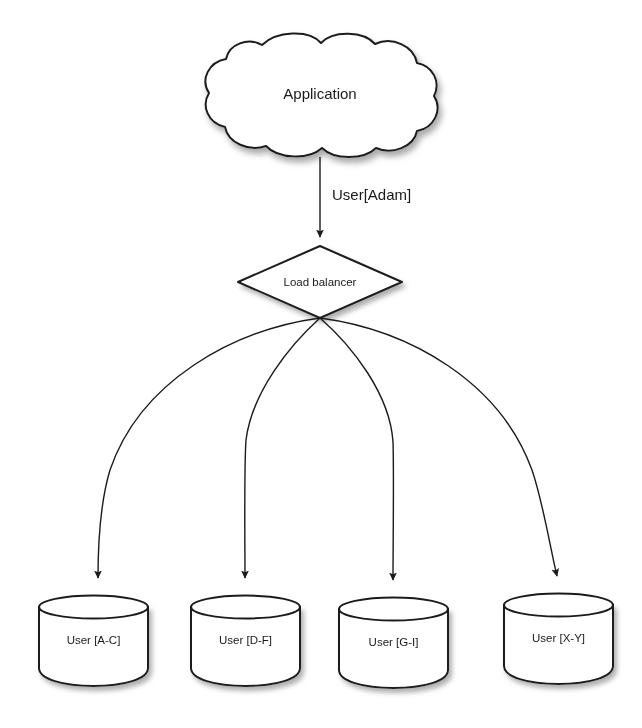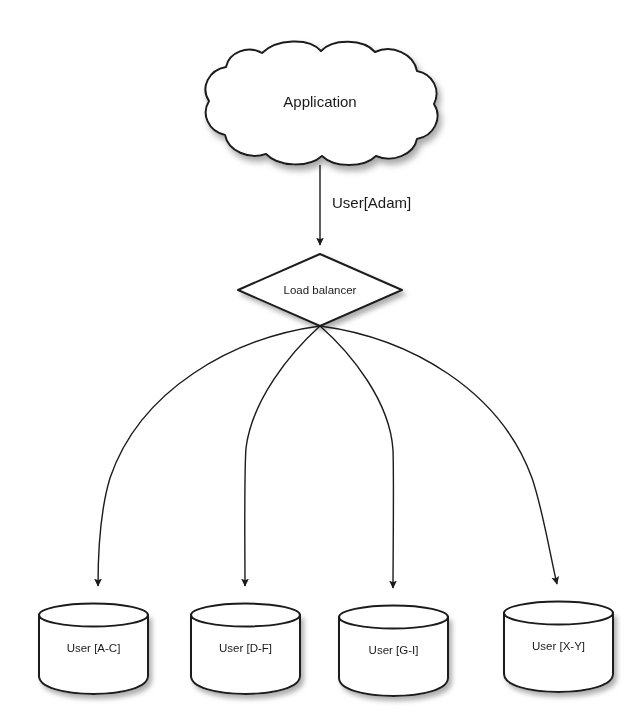--- a/index.html
+++ b/index.html
@@ -10,21 +10,21 @@
   body {
     width: 642px;
     height: 728px;
     font-family: "Liberation Sans", sans-serif;
     position: relative;
     overflow: hidden;
   }
   #diagram-root {
     position: absolute;
     left: 0;
-    top: 8px;
+    top: 0;
     width: 642px;
     height: 684px;
   }
   svg#diagram-canvas {
     display: block;
     width: 642px;
     height: 728px;
   }
   .node-shape {
     fill: #ffffff;

